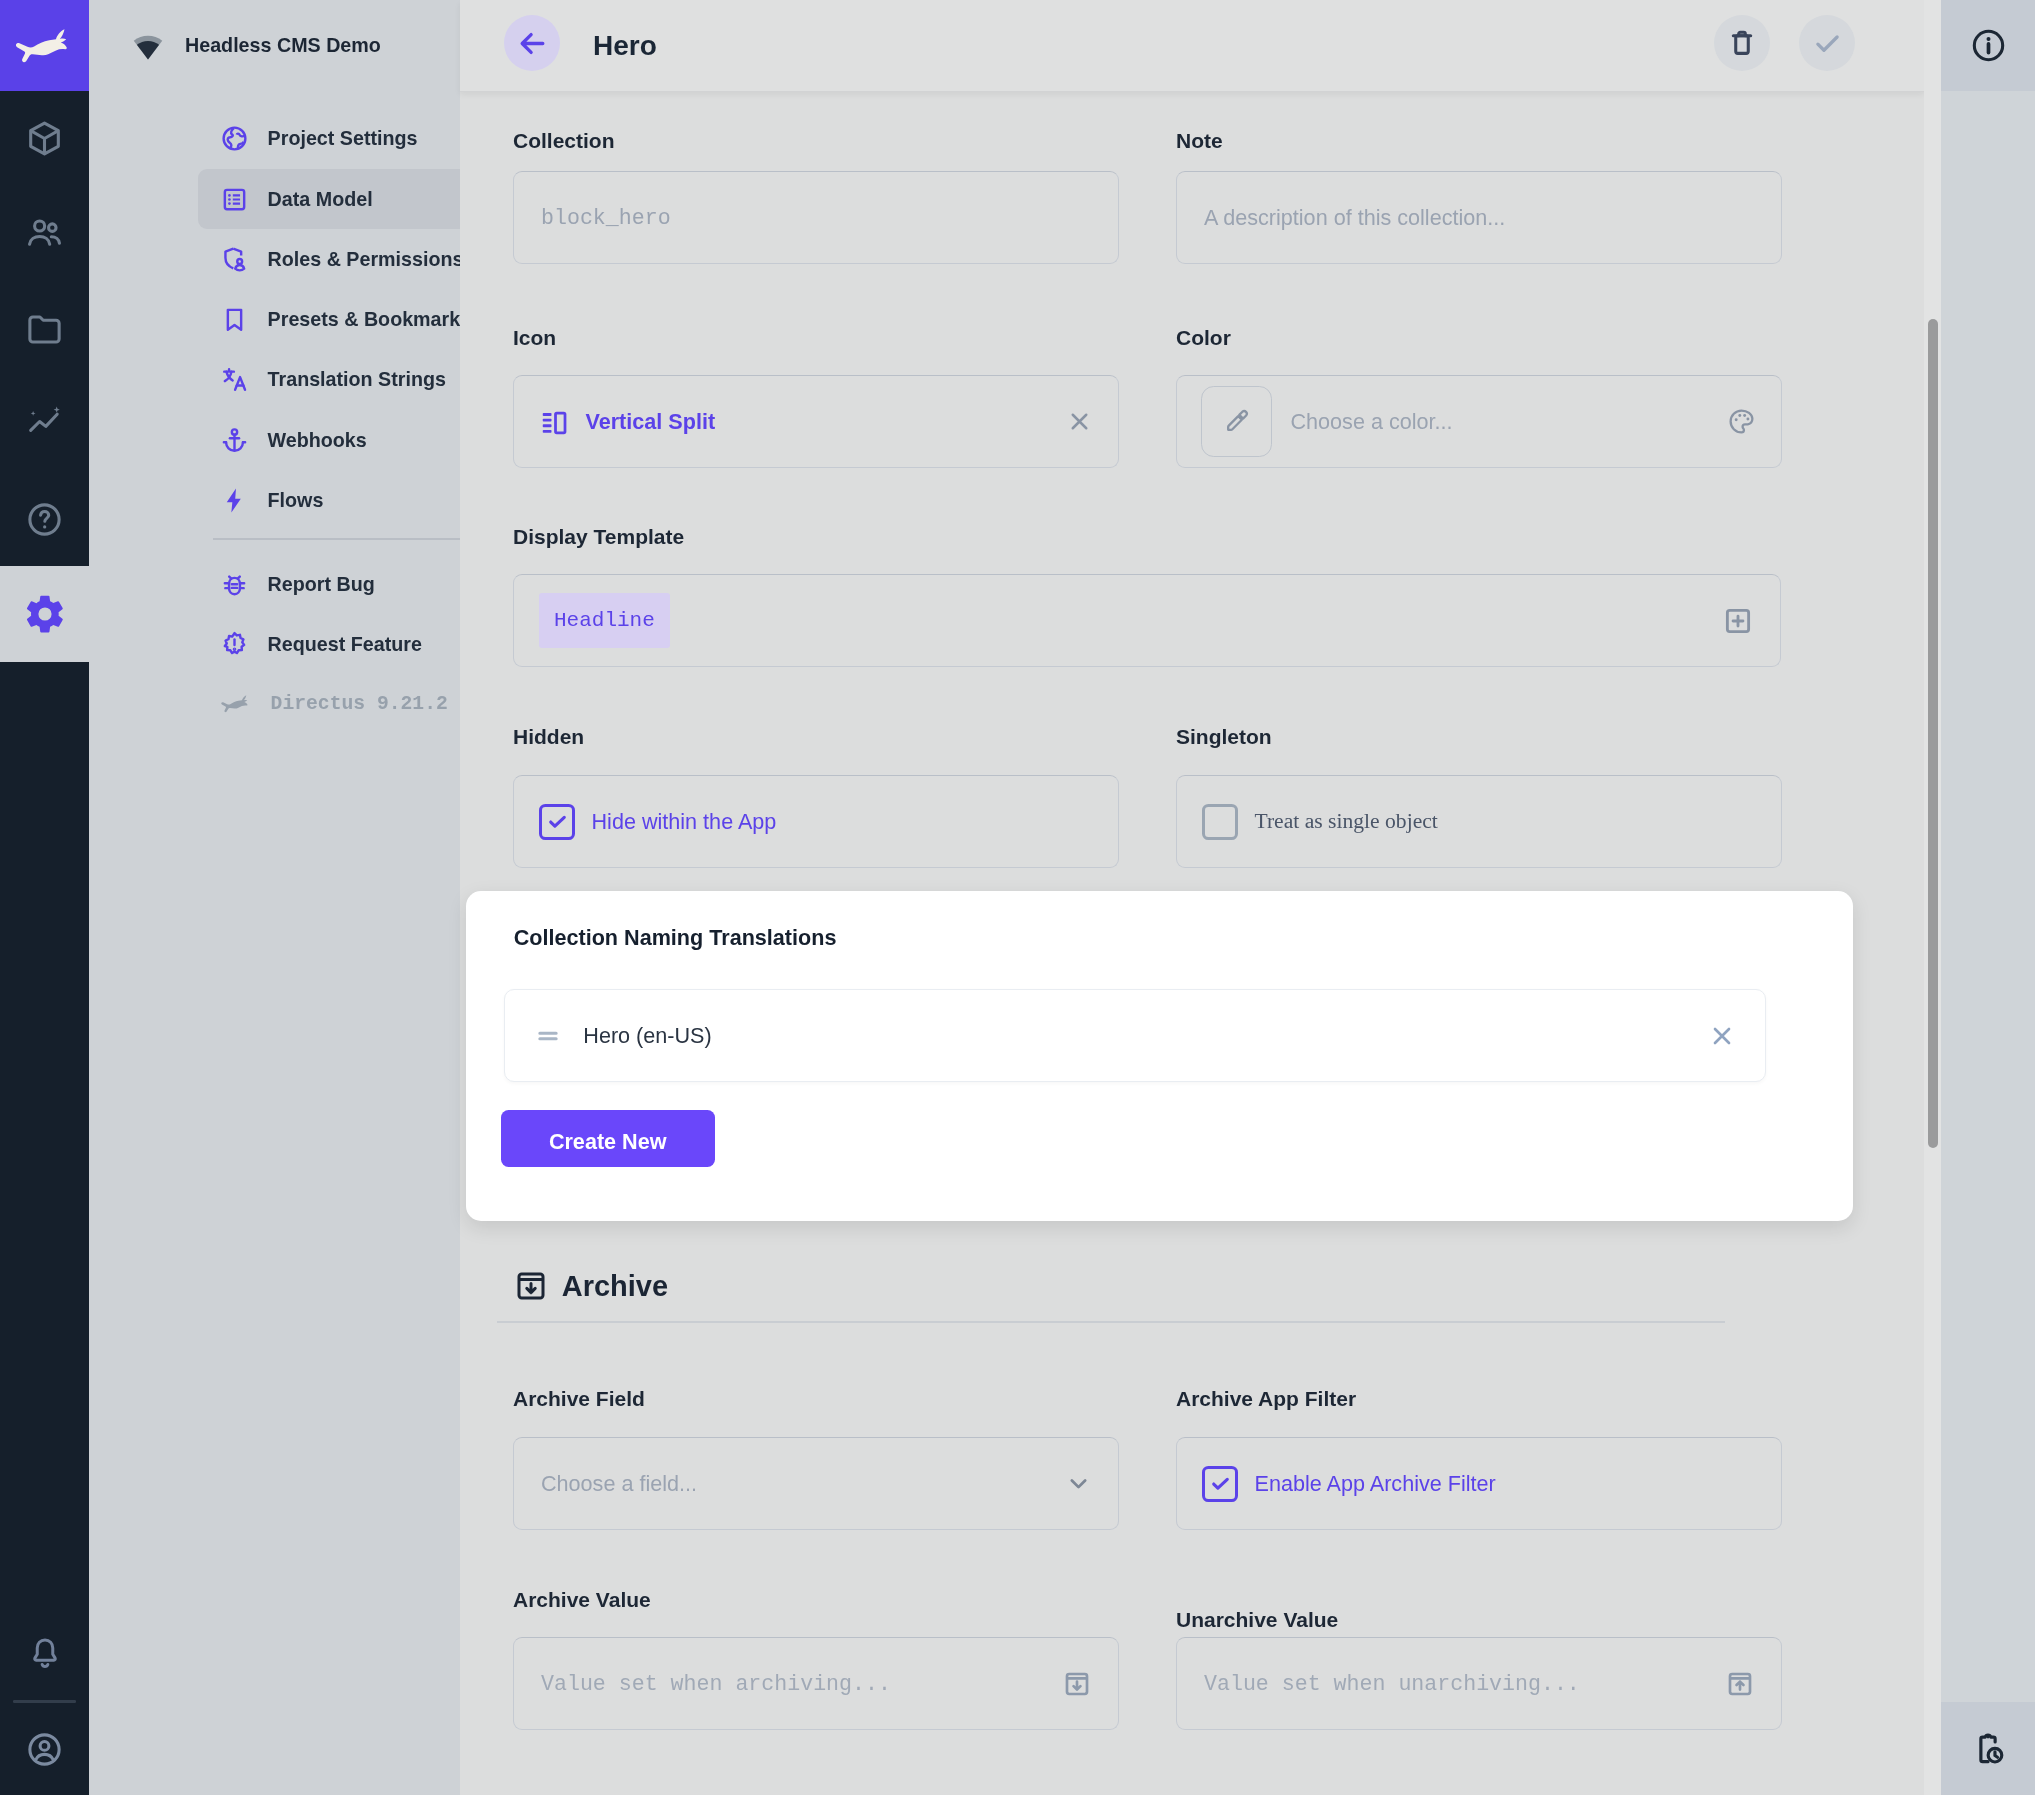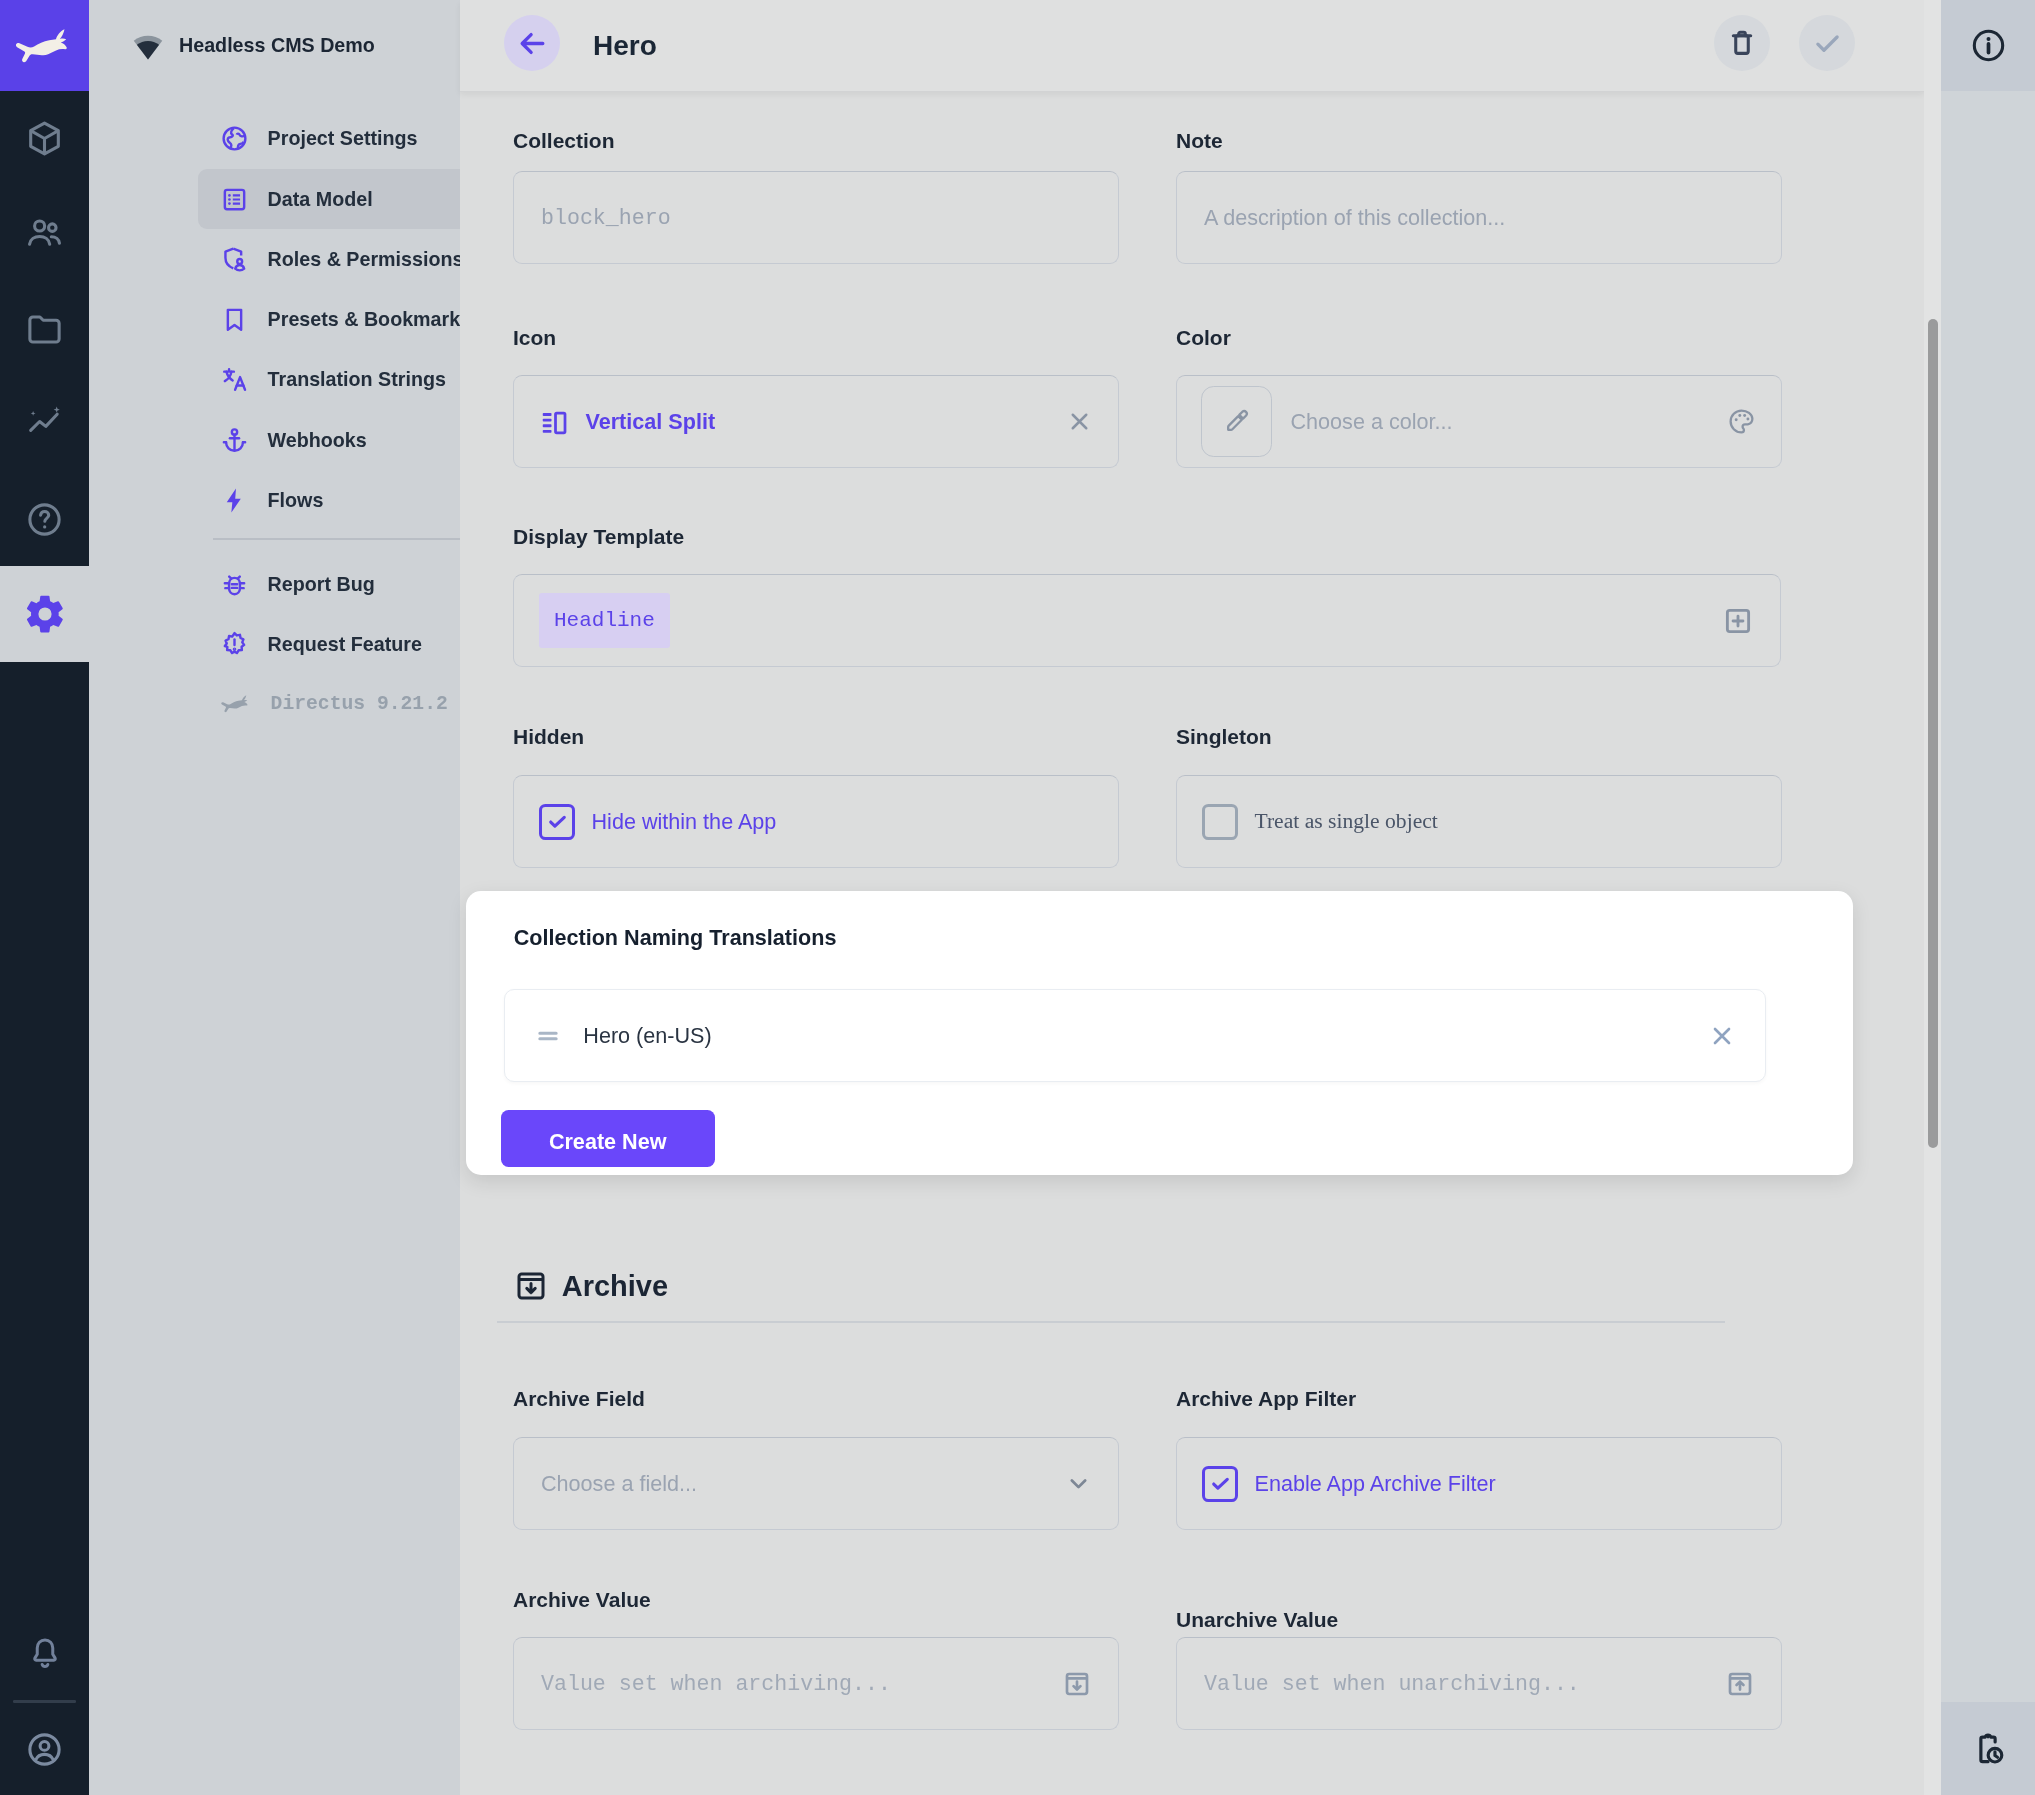--- a/index.html
+++ b/index.html
@@ -13,21 +13,21 @@
 
   
   #module-bar{left:0;top:0;width:89px;height:1796px;background:#151f2b;}
   #logo{left:0;top:0;width:89px;height:91px;background:#5a41e8;display:flex;align-items:center;justify-content:center;}
   .mod-btn{left:0;width:89px;height:70px;display:flex;align-items:center;justify-content:center;color:#6f7d8e;}
   #settings-active{left:0;top:566px;width:89px;height:96px;background:#ced2d6;display:flex;align-items:center;justify-content:center;color:#5b42e9;}
   .modbar-divider{left:12.7px;top:1700px;width:63px;height:2.5px;background:#323d4b;border-radius:1.3px;}
 
   
   #sidebar{left:89px;top:0;width:372px;height:1796px;background:#ced2d6;}
-  #project-header{left:0;top:0;width:372px;height:91px;display:flex;align-items:center;padding-left:41px;box-sizing:border-box;gap:13px;}
+  #project-header{left:0;top:0;width:372px;height:91px;display:flex;align-items:center;padding-left:41px;box-sizing:border-box;gap:19px;}
   #project-name{font-size:19.7px;font-weight:700;color:#1c2634;}
   .nav-item{left:109px;width:335px;height:60px;border-radius:9px;display:flex;align-items:center;padding-left:21.6px;box-sizing:border-box;gap:19px;cursor:pointer;}
   .nav-item.active{background:#c2c6cc;}
   .nav-item .nav-label{font-size:19.7px;font-weight:600;color:#232e3c;}
   .nav-item .nav-ic{color:#5b42e9;}
   .nav-item.muted .nav-label{color:#97a1ac;font-weight:600;font-family:Liberation Mono, monospace;}
   .nav-item.muted .nav-ic{color:#97a1ac;}
   #sidebar-divider{left:124px;top:538px;width:320px;height:1.9px;background:#b9bec5;}
 
   
@@ -62,21 +62,21 @@
   .checkbox.checked svg{visibility:visible;}
   .check-label{font-size:21.6px;font-weight:500;color:#4a5568;}
   .check-label.on{color:#5b42e9;}
 
   .chip{background:#d7cff2;color:#5b42e9;border-radius:3px;padding:16px 15px;font-size:21px;font-family:"Liberation Mono","DejaVu Sans Mono",monospace;}
   .icon-gray{color:#8994a4;}
 
   .color-swatch-btn{width:71px;height:71px;border:1.3px solid #bfc5cd;border-radius:12.7px;box-sizing:border-box;display:flex;align-items:center;justify-content:center;color:#8994a4;flex:none;cursor:pointer;margin-left:-12.7px;}
 
   
-  #translations-card{left:5.7px;top:891px;width:1387px;height:284px;background:#ffffff;border-radius:15px;box-shadow:0 6.3px 19px rgba(0,0,0,0.10);}
+  #translations-card{left:5.7px;top:891px;width:1387px;height:330px;background:#ffffff;border-radius:15px;box-shadow:0 6.3px 19px rgba(0,0,0,0.10);}
   #translations-title{left:48px;top:34px;font-size:21.6px;font-weight:600;color:#16202e;}
   #translation-item{left:38px;top:98px;width:1262px;height:93px;background:#ffffff;border:1.3px solid #e9edf2;border-radius:10px;box-sizing:border-box;display:flex;align-items:center;padding:0 29px;gap:21.6px;box-shadow:0 1.3px 3.8px rgba(0,0,0,0.03);}
   #translation-item .item-label{font-size:21.6px;font-weight:500;color:#2a3442;flex:1;}
   #create-new-btn{left:35px;top:219px;width:214px;height:57px;background:#6a47fa;border-radius:7.6px;display:flex;align-items:center;justify-content:center;cursor:pointer;}
   #create-new-btn span{color:#ffffff;font-size:21.6px;font-weight:600;margin-top:7px;}
 
   
   #archive-heading{left:53px;top:1268px;display:flex;align-items:center;gap:12.7px;color:#1b2534;}
   #archive-heading .t{font-size:29px;font-weight:800;}
   #archive-divider{left:37px;top:1321px;width:1228px;height:1.9px;background:#c9cdd2;}

